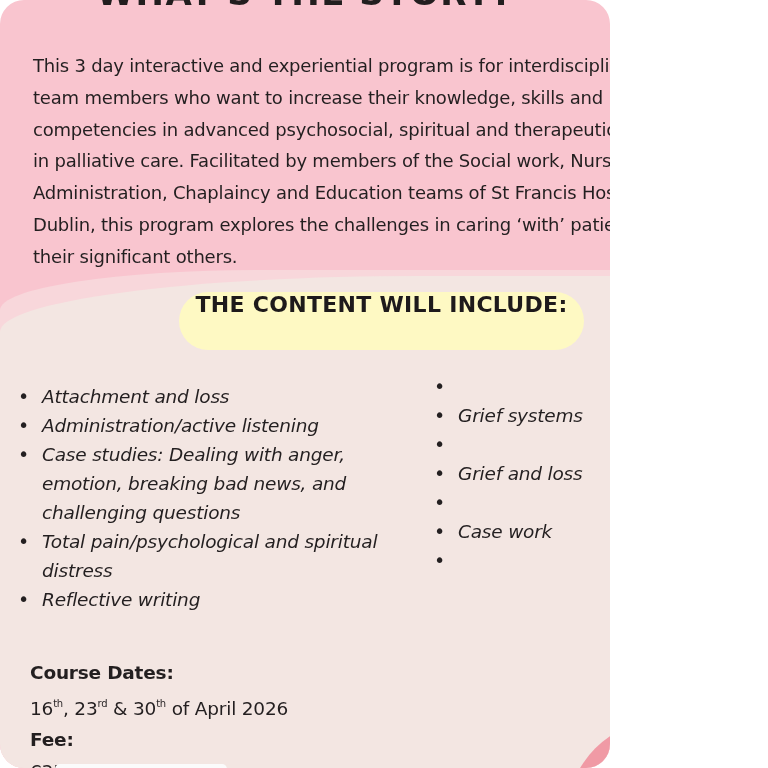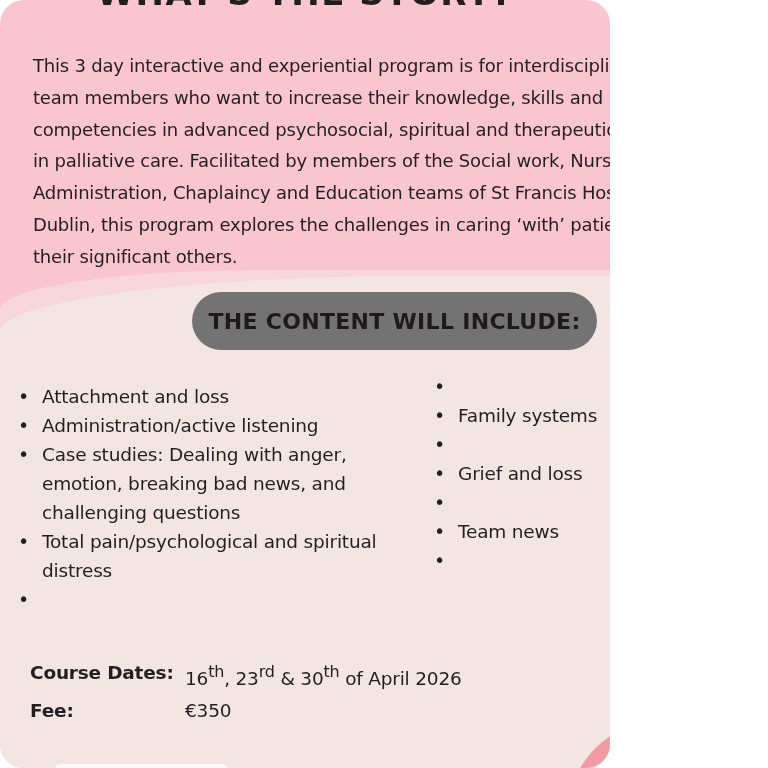--- a/index.html
+++ b/index.html
@@ -10,35 +10,35 @@
     font-size:34px;font-weight:700;letter-spacing:1.5px;color:#221e1f;}
 
   .band{position:absolute;left:0;top:270px;right:0;bottom:0;background:#f8d7db;
     border-top-left-radius:260px 40px;}
   .panel{position:absolute;left:0;top:276px;right:0;bottom:0;background:#f3e6e2;
     border-top-left-radius:420px 56px;}
 
   .intro{position:absolute;left:33px;top:50px;width:730px;margin:0;
     font-size:18px;line-height:31.8px;letter-spacing:-0.2px;white-space:pre-line;}
 
-  .pill{position:absolute;left:192px;top:292px;width:405px;height:58px;border-radius:29px;
-    background:#737373;display:flex;align-items:center;justify-content:center;}
+  .pill{position:absolute;left:179px;top:292px;width:405px;height:58px;border-radius:29px;
+    background:#fef9c3;display:flex;align-items:flex-start;justify-content:center;}
   .pill span{font-size:22px;font-weight:700;letter-spacing:0.3px;color:#1e1a1b;}
 
   .col{position:absolute;list-style:none;margin:0;padding:0;font-size:18.5px;line-height:29px;letter-spacing:-0.2px;}
   .col.left{left:18px;top:382px;width:420px;}
   .col.right{left:434px;top:372px;width:334px;}
   .item{display:flex;gap:11px;align-items:flex-start;}
   .dot{flex:none;width:13px;font-size:19px;line-height:29px;}
-  .txt{white-space:pre-line;}
+  .txt{white-space:pre-line;font-style:italic;}
 
   .details{position:absolute;left:30px;top:657px;width:738px;font-size:18.5px;line-height:31.5px;letter-spacing:-0.2px;}
-  .row{display:flex;}
+  .row{display:flex;flex-direction:column;}
   .lbl{flex:none;width:155px;font-weight:700;}
-  .val sup{font-size:16px;position:relative;top:-1px;vertical-align:super;}
+  .val sup{font-size:10px;position:relative;top:-1px;vertical-align:super;}
 
   .logo{position:absolute;left:567px;top:720px;width:193px;height:193px;border-radius:50%;
     background:#f09aa5;}
   .logo svg{position:absolute;left:0;top:0;}
 
   .strip{position:absolute;left:55px;top:764px;width:172px;height:10px;background:#fbfbfb;
     border-radius:5px 5px 0 0;}
 </style>
 </head>
 <body>
@@ -77,44 +77,45 @@
 emotion, breaking bad news, and
 challenging questions</span>
     </li>
     <li class="item">
       <span class="dot">•</span>
       <span class="txt">Total pain/psychological and spiritual
 distress</span>
     </li>
     <li class="item">
       <span class="dot">•</span>
+      <span class="txt">Reflective writing</span>
     </li>
   </ul>
 
   <ul class="col right">
     <li class="item">
       <span class="dot">•</span>
     </li>
     <li class="item">
       <span class="dot">•</span>
-      <span class="txt">Family systems</span>
+      <span class="txt">Grief systems</span>
     </li>
     <li class="item">
       <span class="dot">•</span>
     </li>
     <li class="item">
       <span class="dot">•</span>
       <span class="txt">Grief and loss</span>
     </li>
     <li class="item">
       <span class="dot">•</span>
     </li>
     <li class="item">
       <span class="dot">•</span>
-      <span class="txt">Team news</span>
+      <span class="txt">Case work</span>
     </li>
     <li class="item">
       <span class="dot">•</span>
     </li>
   </ul>
 
   <div class="details">
     <div class="row">
       <span class="lbl">Course Dates:</span>
       <span class="val"><span>16</span><sup>th</sup><span>, 23</span><sup>rd</sup><span> &amp; 30</span><sup>th</sup><span> of April 2026</span></span>

